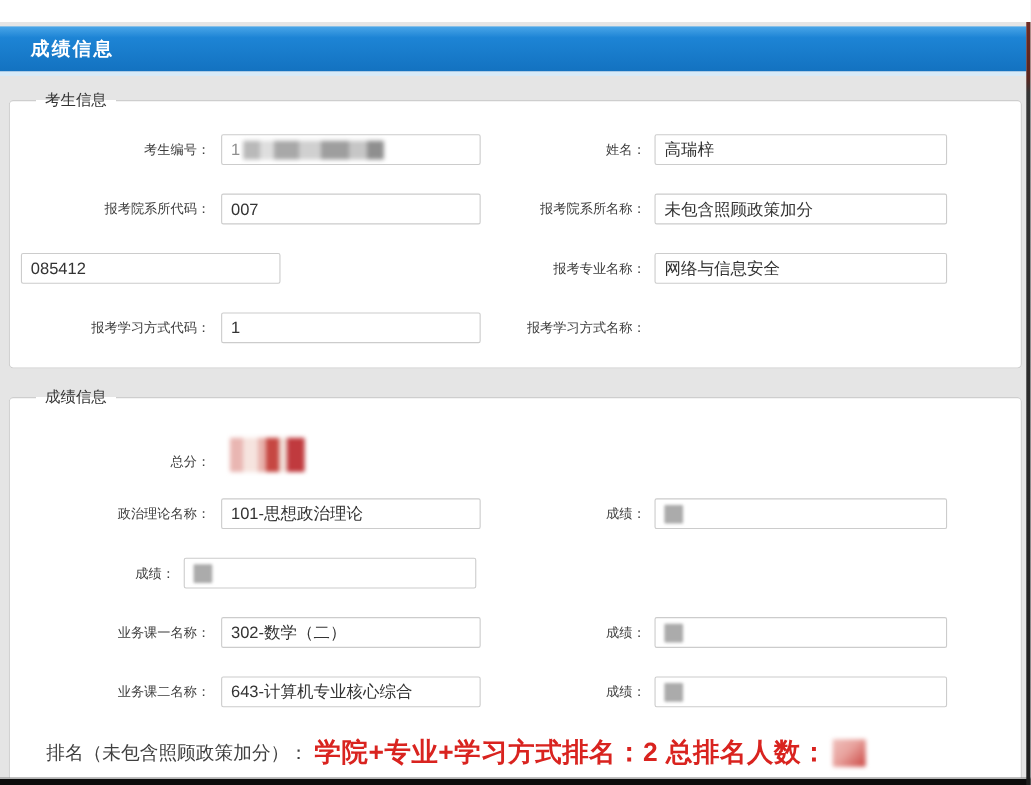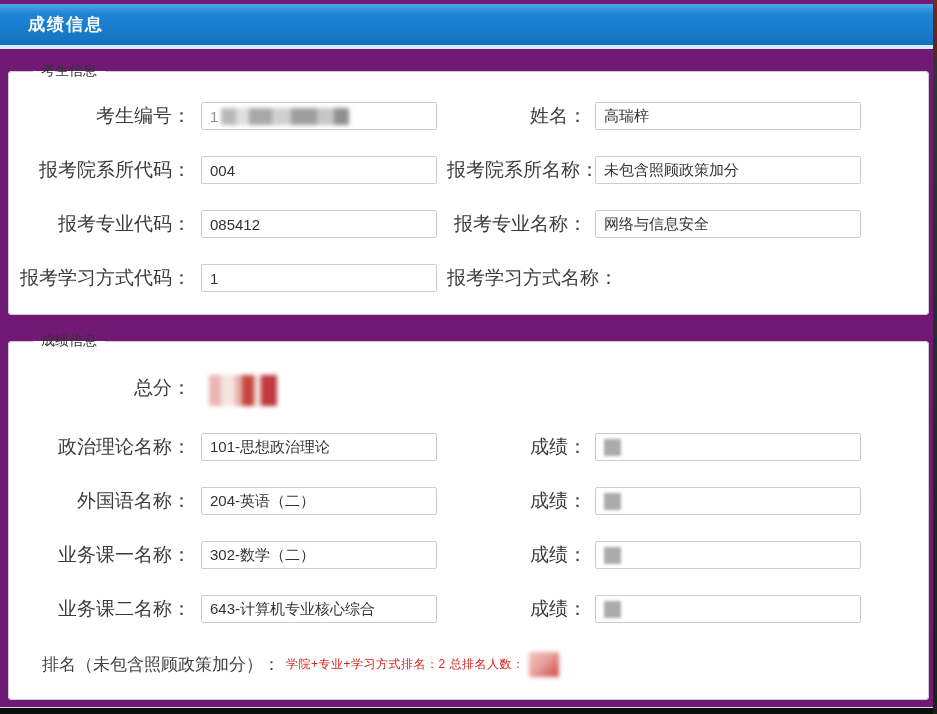--- a/index.html
+++ b/index.html
@@ -3,21 +3,21 @@
 <meta charset="utf-8">
 <style>
   * { box-sizing: border-box; margin: 0; padding: 0; }
   html,body { width: 937px; height: 714px; }
   body {
     font-family: "Liberation Sans", "DejaVu Sans", sans-serif;
     background: #ffffff;
     position: relative;
     overflow: hidden;
   }
-  .page { position: absolute; inset: 0; background: #701a75; }
+  .page { position: absolute; inset: 0; background: #e5e5e5; margin-top: 20px; }
 
   
   .titlebar {
     position: absolute; left: 0; top: 4px; width: 933px; height: 41px;
     background: linear-gradient(180deg, #4aa6e8 0%, #1d84d5 25%, #1372c0 100%);
     display: flex; align-items: center;
   }
   .titlebar-underline {
     position: absolute; left: 0; top: 45px; width: 933px; height: 4px;
     background: #d7eaf8;
@@ -36,21 +36,21 @@
     margin-left: 14px; padding: 0 8px;
     font-size: 14px; color: #333;
   }
   #fs-candidate { top: 62px;  height: 253px; padding: 22px 12px 0 10px; }
   #fs-score     { top: 332px; height: 368px; padding: 25px 0 0 10px; }
 
   .frow { display: flex; align-items: center; height: 28px; margin-bottom: 26px; }
   .cell { display: flex; align-items: center; }
   .cell.left { width: 428px; }
 
-  .lbl { font-size: 19px; color: #3b3b3b; white-space: nowrap; }
+  .lbl { font-size: 12px; color: #3b3b3b; white-space: nowrap; }
   .lbl.w-l { width: 172px; margin-right: 10px; text-align: right; }
   .lbl.w-r { width: 140px; margin-right: 8px;  text-align: right; }
 
   .input {
     height: 28px; border: 1px solid #cccccc; border-radius: 2px;
     background: #fff; display: flex; align-items: center;
     padding-left: 8px; font-size: 15px; color: #333;
   }
   .input.w1 { width: 236px; }
   .input.w2 { width: 266px; }
@@ -73,25 +73,25 @@
   .redact-score {
     width: 17px; height: 17px; filter: blur(1.5px);
     background: #ababab;
   }
   .redact-rank {
     width: 30px; height: 25px; margin-left: 4px; vertical-align: middle;
     background: linear-gradient(135deg, #efc0bc 0%, #e8a29d 45%, #cb4743 100%);
   }
 
   
-  .total-row { display: flex; align-items: flex-start; height: 34px; margin-bottom: 24px; }
+  .total-row { display: flex; align-items: flex-end; height: 34px; margin-bottom: 24px; }
   .rank-row  { display: flex; align-items: center; height: 30px; margin-top: 22px; margin-left: 23px; }
   .rank-lbl  { font-size: 17px; color: #3f3f3f; white-space: nowrap; }
   .rank-red  {
-    color: #d9231f; font-weight: normal; font-size: 12px;
+    color: #d9231f; font-weight: bold; font-size: 24px;
     margin-left: 6px; white-space: nowrap; letter-spacing: 0.5px;
   }
 
   
   .bottom-strip {
     position: absolute; left: 0; bottom: 0; width: 937px; height: 7px;
     background: #0c0c0c; border-top: 1px solid #dcdcdc;
   }
   .right-strip {
     position: absolute; top: 0; right: 0; width: 4px; height: 714px;
@@ -124,34 +124,33 @@
         <div class="input w2">
           <span>高瑞梓</span>
         </div>
       </div>
     </div>
 
     <div class="frow">
       <div class="cell left">
         <span class="lbl w-l">报考院系所代码：</span>
         <div class="input w1">
-          <span>004</span>
+          <span>007</span>
         </div>
       </div>
       <div class="cell">
         <span class="lbl w-r">报考院系所名称：</span>
         <div class="input w2">
           <span>未包含照顾政策加分</span>
         </div>
       </div>
     </div>
 
     <div class="frow">
       <div class="cell left">
-        <span class="lbl w-l">报考专业代码：</span>
         <div class="input w1">
           <span>085412</span>
         </div>
       </div>
       <div class="cell">
         <span class="lbl w-r">报考专业名称：</span>
         <div class="input w2">
           <span>网络与信息安全</span>
         </div>
       </div>
@@ -187,26 +186,20 @@
       </div>
       <div class="cell">
         <span class="lbl w-r">成绩：</span>
         <div class="input w2">
           <span class="redact redact-score"></span>
         </div>
       </div>
     </div>
 
     <div class="frow">
-      <div class="cell left">
-        <span class="lbl w-l">外国语名称：</span>
-        <div class="input w1">
-          <span>204-英语（二）</span>
-        </div>
-      </div>
       <div class="cell">
         <span class="lbl w-r">成绩：</span>
         <div class="input w2">
           <span class="redact redact-score"></span>
         </div>
       </div>
     </div>
 
     <div class="frow">
       <div class="cell left">

